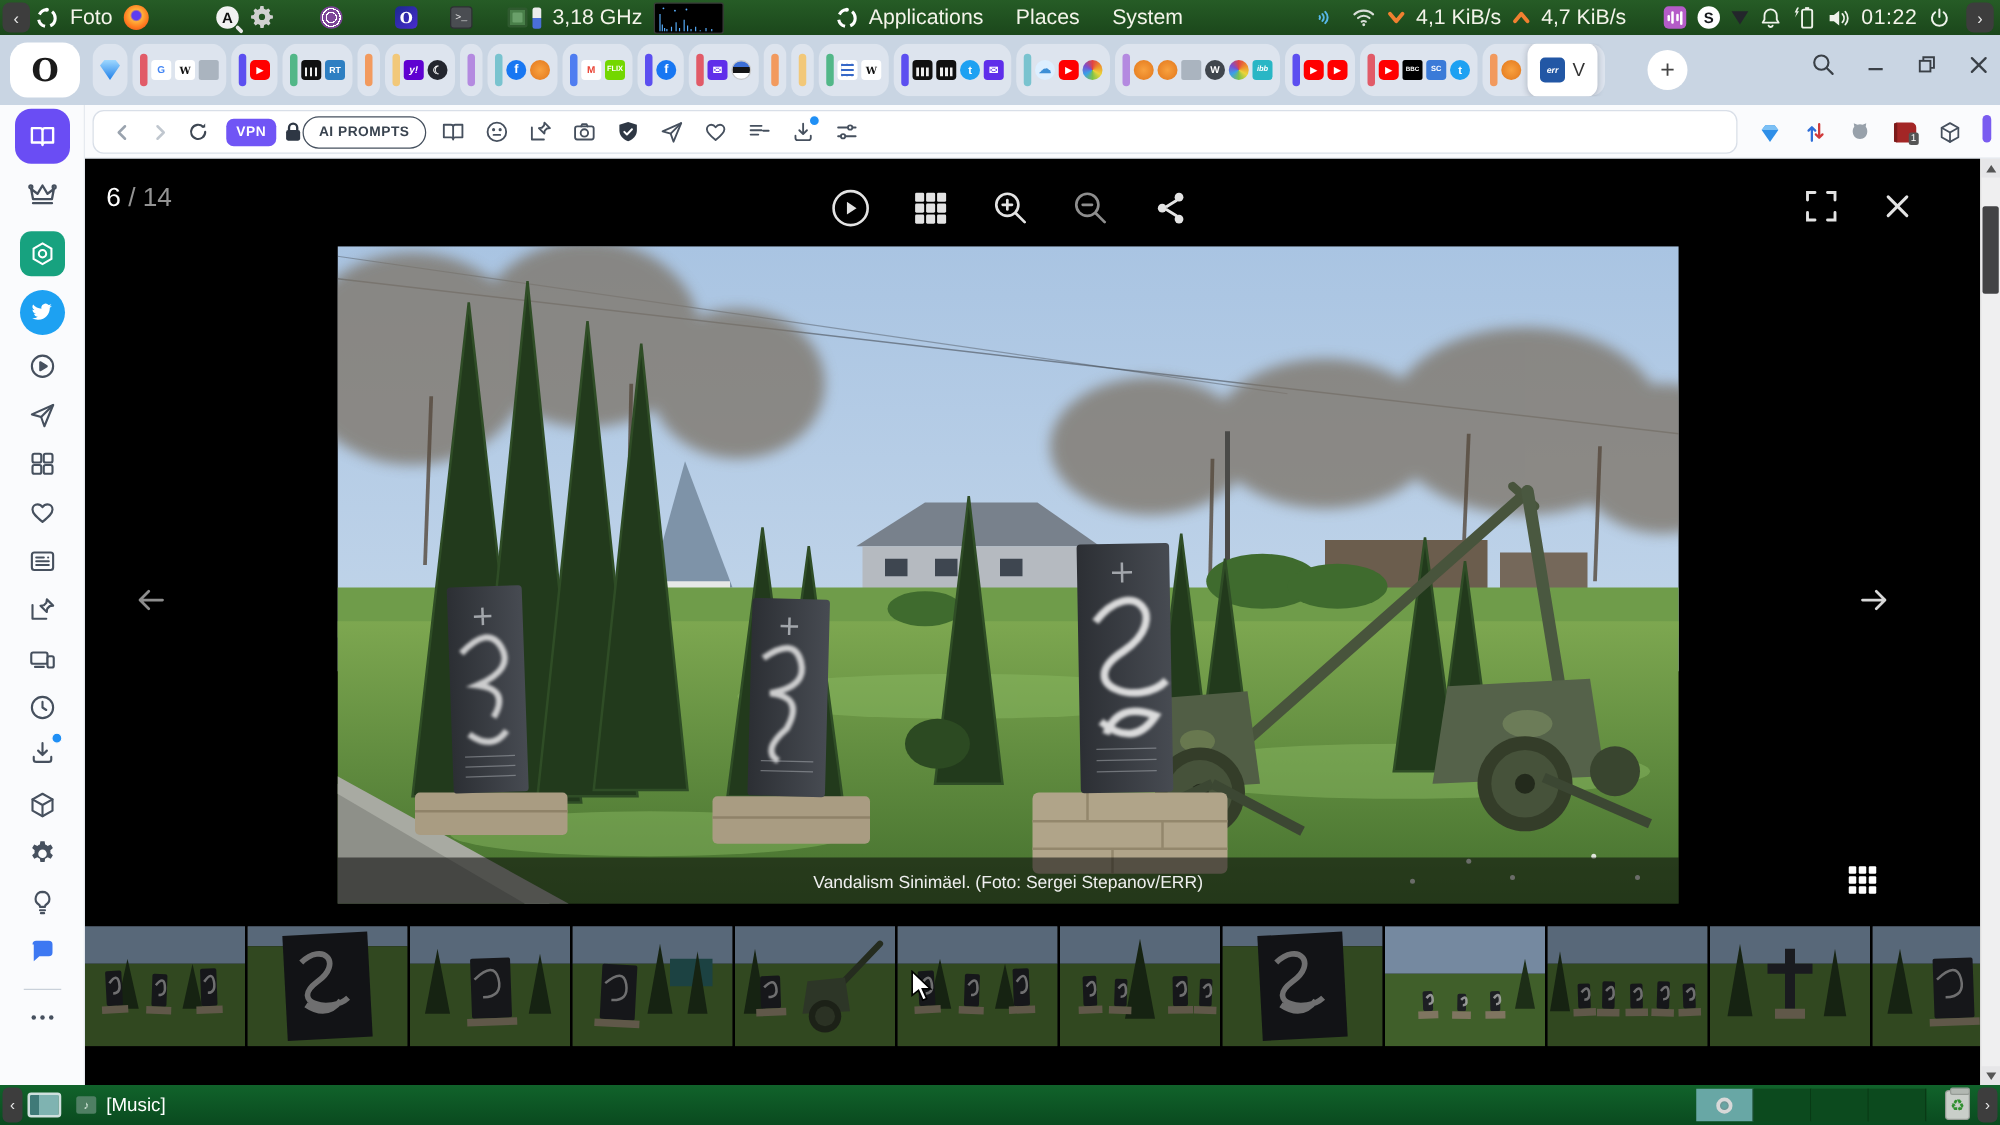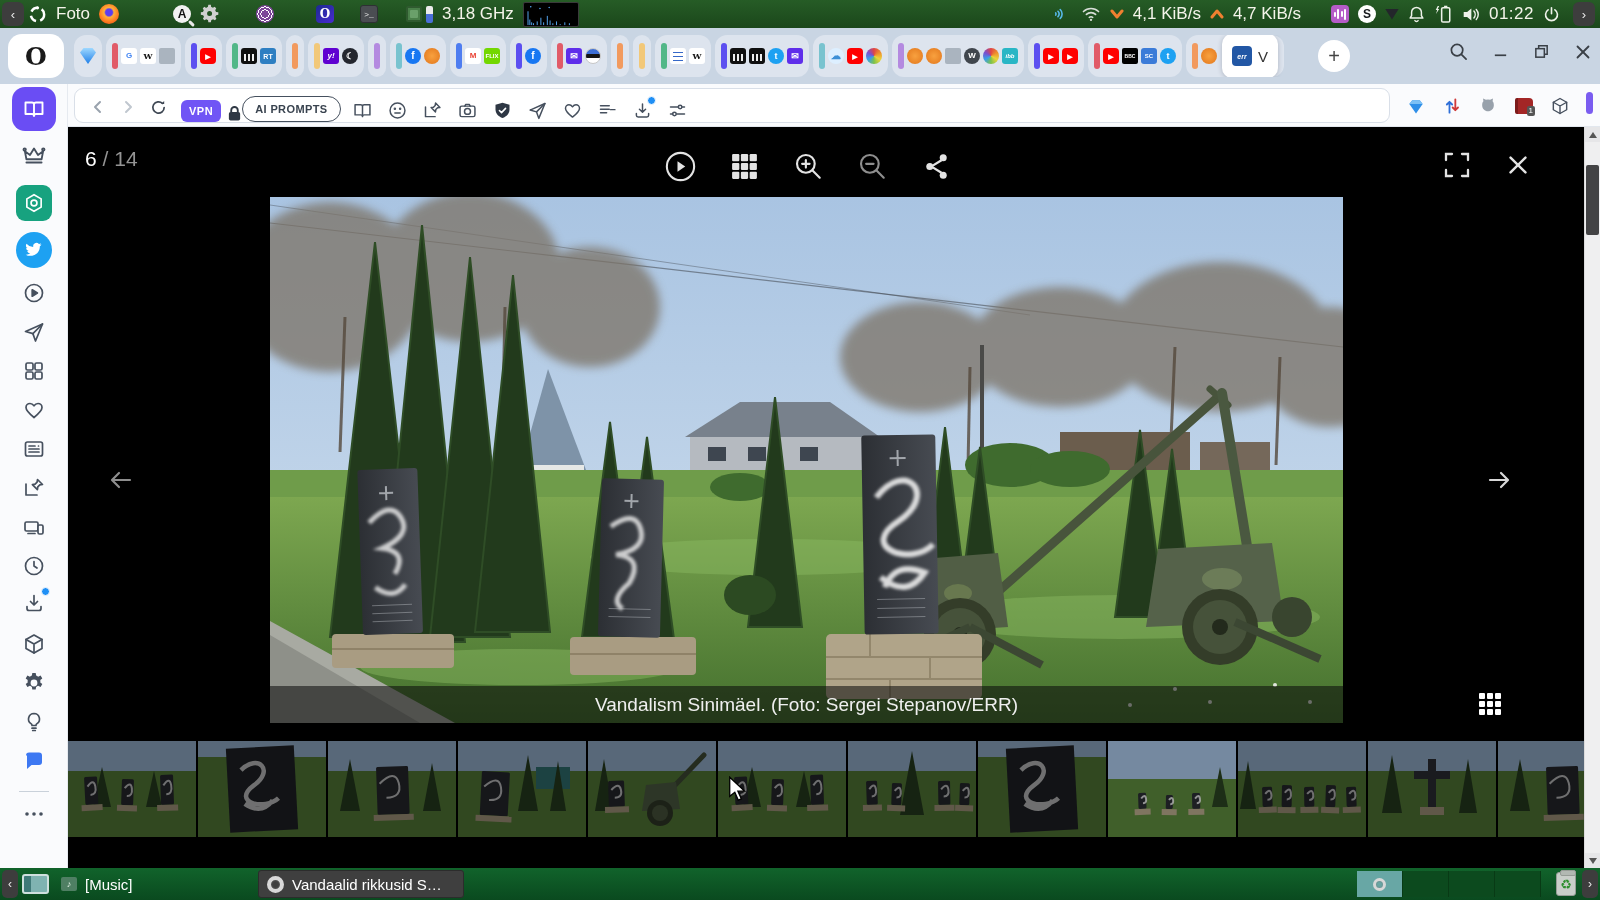--- a/index.html
+++ b/index.html
@@ -85,21 +85,21 @@
   .activetab .fav-err{width:20px;height:20px;font-size:7px;}
   .activetab .atlabel{font-size:15px;color:#333;}
   .newtab{position:absolute;left:1318px;top:12px;width:32px;height:32px;border-radius:50%;background:#fff;
     display:grid;place-items:center;font-size:20px;color:#444;}
   .winctl{position:absolute;right:8px;top:14px;display:flex;align-items:center;gap:24px;color:#3a4047;}
 
   
   .addrrow{position:absolute;top:56px;left:68px;width:1532px;height:43px;background:#fafbfd;
     border-bottom:1px solid #e2e7ee;}
   .addrbox{position:absolute;left:6px;top:4px;width:1316px;height:35px;background:#fff;
-    border:1px solid #d9dfe8;border-radius:9px;display:flex;align-items:flex-end;padding:0 8px;}
+    border:1px solid #d9dfe8;border-radius:9px;display:flex;align-items:center;padding:0 8px;}
   .navbtn{width:30px;height:30px;display:grid;place-items:center;}
   .vpnbadge{height:22px;border-radius:6px;padding:0 8px;margin:0 6px 0 8px;
     color:#fff;font-size:11px;font-weight:bold;display:grid;place-items:center;letter-spacing:.5px;}
   .urltext{font-size:16.5px;color:#7a8594;margin-left:6px;white-space:nowrap;overflow:hidden;flex:1;}
   .urltext b{color:#2a3442;font-weight:bold;}
   .aiprompts{border:1.6px solid #45505e;border-radius:13px;height:26px;padding:0 12px;margin-right:10px;
     display:grid;place-items:center;font-size:11px;font-weight:bold;color:#39434f;letter-spacing:.4px;flex:none;}
   .addracts{display:flex;align-items:center;gap:11px;flex:none;}
   .aicon{position:relative;width:24px;height:24px;display:grid;place-items:center;}
   .bluedot{position:absolute;right:-1px;top:-2px;width:9px;height:9px;border-radius:50%;background:#1f8ff5;border:1.5px solid #fff;}
@@ -126,21 +126,21 @@
   .content{position:absolute;top:99px;left:68px;width:1516px;height:741px;background:#000;overflow:hidden;}
   .counter{position:absolute;left:17px;top:20px;font-size:21px;color:#fff;}
   .counter .sep,.counter .total{color:#949494;}
   .lb-tools{position:absolute;left:595px;top:22px;display:flex;align-items:center;gap:30px;}
   .lbicon{width:34px;height:34px;display:grid;place-items:center;}
   .lb-fs{position:absolute;left:1372px;top:21px;}
   .lb-close{position:absolute;left:1433px;top:21px;}
   .lb-arrow{position:absolute;top:336px;width:34px;height:34px;display:grid;place-items:center;}
   .photo{position:absolute;left:202px;top:70px;width:1073px;height:526px;}
   .caption{position:absolute;left:202px;top:559px;width:1073px;height:37px;background:rgba(10,10,10,.55);
-    display:grid;place-items:center;color:#efefef;font-size:19px;}
+    display:grid;place-items:center;color:#efefef;font-size:14px;}
   .gridbtn{position:absolute;left:1405px;top:560px;width:34px;height:34px;display:grid;place-items:center;}
   .thumbs{position:absolute;left:0;top:614px;height:96px;display:flex;gap:2px;}
   .thumb{width:128px;height:96px;flex:none;background:#111;}
   .thumb svg{display:block;}
 
   
   .pagescroll{position:absolute;top:99px;right:0;width:16px;height:741px;background:#efeff0;border-left:1px solid #dcdcdc;}
   .ps-arrow{position:absolute;left:0;width:15px;height:15px;background:#e6e6e8;display:grid;place-items:center;}
   .ps-arrow.up{top:0;}.ps-arrow.down{bottom:0;}
   .ps-tri{width:0;height:0;border-left:4px solid transparent;border-right:4px solid transparent;}
@@ -219,20 +219,35 @@
             <line x1="38" y1="24" x2="38" y2="23"></line>
           <line x1="43" y1="24" x2="43" y2="21"></line>
             <line x1="48" y1="24" x2="48" y2="22"></line>
         </g>
         <circle cx="6" cy="4" r="0.8" fill="#58b0ff"></circle>
           <circle cx="16" cy="6" r="0.8" fill="#58b0ff"></circle>
           <circle cx="26" cy="5" r="0.8" fill="#58b0ff"></circle>
       </svg>
     </div>
 
+    <div class="menus">
+      <span class="menuitem">
+        <svg class="mate-ico" viewBox="0 0 20 20">
+            <circle cx="10" cy="10" r="7" fill="none" stroke="#fff" stroke-width="2.6" stroke-dasharray="8 4.5"></circle>
+            <circle cx="10" cy="3" r="1.7" fill="#fff"></circle>
+          </svg>
+        <span>Applications</span>
+      </span>
+      <span class="menuitem">
+          <span>Places</span>
+        </span>
+      <span class="menuitem">
+          <span>System</span>
+        </span>
+    </div>
 
     <div class="panel-right">
       <svg width="20" height="18" viewBox="0 0 22 20" fill="none" stroke="#57b8e8" stroke-width="1.8" stroke-linecap="round">
         <path d="M9 5a7 7 0 010 10M6.5 7a4.5 4.5 0 010 6M4 8.8a2.2 2.2 0 010 2.4"></path>
       </svg>
       <svg width="20" height="16" viewBox="0 0 24 18" fill="none" stroke="#d8ded8" stroke-width="2" stroke-linecap="round">
         <path d="M3 6a13 13 0 0118 0M6.5 9.5a8 8 0 0111 0M10 13a3.5 3.5 0 014 0"></path>
           <circle cx="12" cy="16" r="1.4" fill="#d8ded8" stroke="none"></circle>
       </svg>
       <svg width="14" height="12" viewBox="0 0 14 12">
@@ -1189,24 +1204,20 @@
     </div>
   </div>
 
   <footer class="taskbar">
     <div class="tbbtn" style="left:2px">‹</div>
     <div class="showdesk"></div>
     <div class="musicitem">
       <span class="musicico">♪</span>
       <span>[Music]</span>
     </div>
-    <div class="activetask">
-      <span class="opera-sil"></span>
-      <span class="atasktext">Vandaalid rikkusid S…</span>
-    </div>
     <div class="wspager" id="wspager">
         <div class="wspane current">
           <span class="opera-sil"></span>
         </div>
         <div class="wspane"></div>
         <div class="wspane"></div>
         <div class="wspane"></div>
       </div>
     <div class="trash">♻</div>
     <div class="tbbtn" style="left:1582px">›</div>

